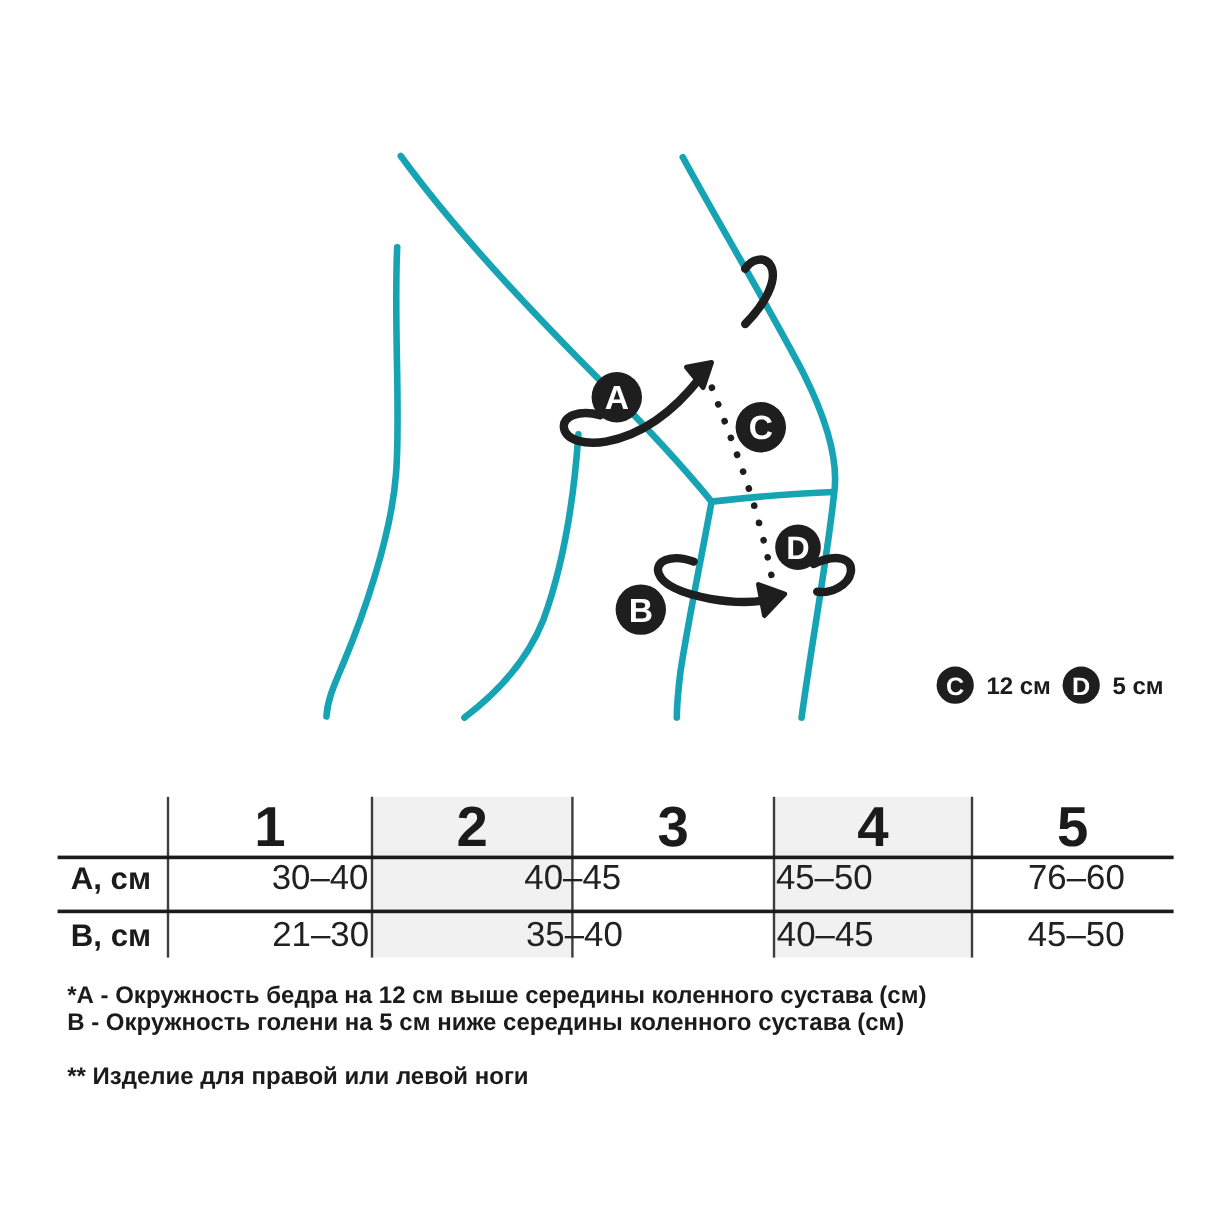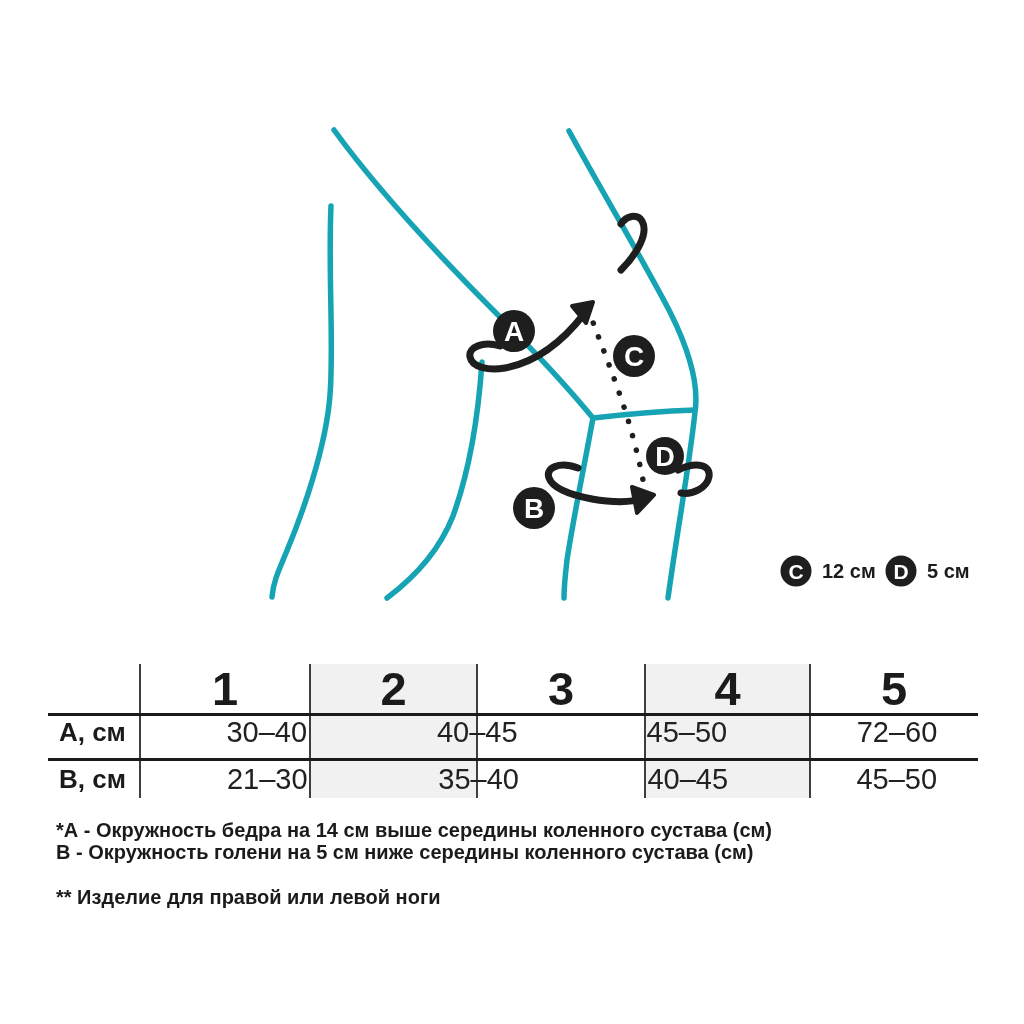--- a/index.html
+++ b/index.html
@@ -107,31 +107,31 @@
       <div class="cell c-5 head-digit">5</div>
     </div>
 
     <div class="hrule hr-1"></div>
 
     <div class="t-row t-a">
       <div class="cell c-label">А, см</div>
       <div class="cell c-1 val">30–40</div>
       <div class="cell c-2 val">40–45</div>
       <div class="cell c-3 val">45–50</div>
-      <div class="cell c-5 val">72–60</div>
+      <div class="cell c-5 val">76–60</div>
     </div>
 
     <div class="hrule hr-2"></div>
 
     <div class="t-row t-b">
       <div class="cell c-label">В, см</div>
       <div class="cell c-1 val">21–30</div>
       <div class="cell c-3 val">35–40</div>
       <div class="cell c-4 val">40–45</div>
       <div class="cell c-5 val">45–50</div>
     </div>
   </div>
 
-  <div class="footnote fn-1">*А - Окружность бедра на 14 см выше середины коленного сустава (см)</div>
+  <div class="footnote fn-1">*А - Окружность бедра на 12 см выше середины коленного сустава (см)</div>
   <div class="footnote fn-2">В - Окружность голени на 5 см ниже середины коленного сустава (см)</div>
   <div class="footnote fn-3">** Изделие для правой или левой ноги</div>
 
 </div>
 
 </body></html>

